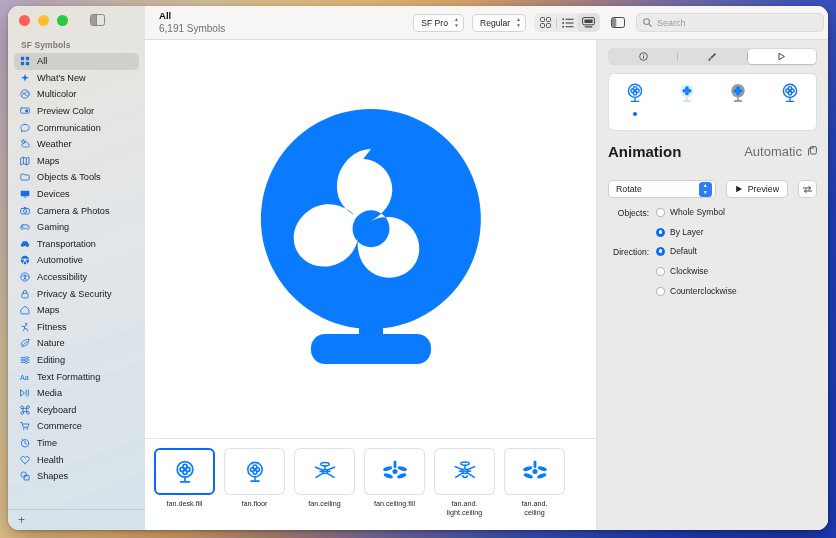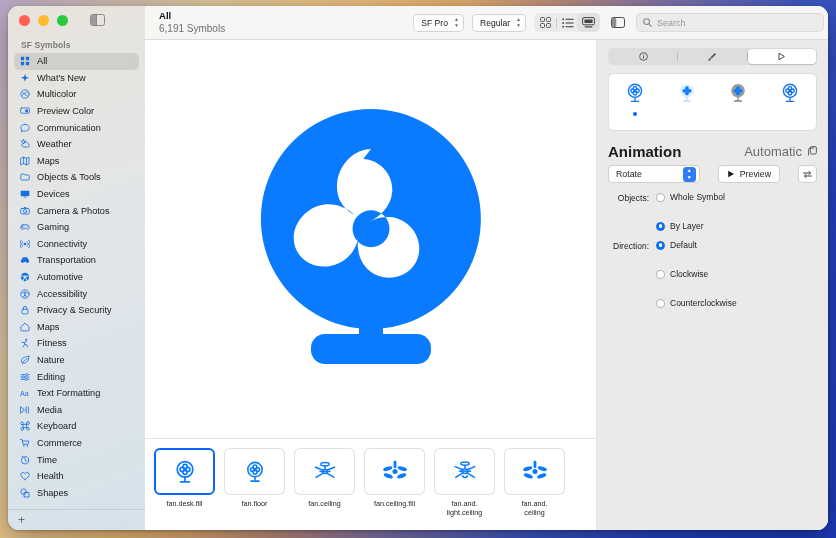--- a/index.html
+++ b/index.html
@@ -160,21 +160,21 @@
     display: flex; align-items: flex-start; justify-content: space-around;
     padding-top: 8px;
   }
   .mode { width: 44px; display:flex; flex-direction:column; align-items:center; }
   .mode .dotind { width: 4px; height: 4px; border-radius: 50%; background: #0a66ff; margin-top: 6px; }
   .mode .dotind.off { background: transparent; }
   #anim-head { margin-top: 12px; display: flex; align-items: center; }
   #anim-head .h { font-weight: 700; font-size: 15px; }
   #anim-head .auto { margin-left: auto; color: #6d6d6d; font-size: 13px; }
   #anim-head .copy { margin-left: 6px; color: #4f4f4f; }
-  #anim-row { margin-top: 5px; display: flex; align-items: center; gap: 18px; }
+  #anim-row { margin-top: 20px; display: flex; align-items: center; gap: 10px; }
   #anim-select {
     flex: 1; height: 18px; background: #fefefe;
     border: .5px solid rgba(0,0,0,.18); border-radius: 5px;
     display: flex; align-items: center; padding: 0 3px 0 7px; font-size: 8.8px;
   }
   #anim-select .arrows {
     margin-left: auto; width: 13px; height: 15px; border-radius: 3.5px;
     background: #2f7cf6; color: #fff; font-size: 5px; line-height: 5.5px;
     display: flex; flex-direction: column; align-items: center; justify-content: center; gap: 1px;
   }
@@ -183,21 +183,21 @@
     border: .5px solid rgba(0,0,0,.18);
     display: flex; align-items: center; gap: 5px; padding: 0 8px; font-size: 8.8px;
   }
   #loop-btn {
     width: 19px; height: 18px; border-radius: 5px; background: #fefefe;
     border: .5px solid rgba(0,0,0,.18);
     display: flex; align-items: center; justify-content: center; color:#333;
   }
   .radio-group { margin-top: 9px; display: flex; }
   .radio-group .glabel { width: 48px; text-align: right; padding-right: 7px; font-size: 8.5px; color: #1c1c1c; padding-top: 1px; }
-  .radio-group .opts { display: flex; flex-direction: column; gap: 19px; }
+  .radio-group .opts { display: flex; flex-direction: column; gap: 10px; }
   .radio { display: flex; align-items: center; gap: 5px; font-size: 8.5px; }
   .rd {
     width: 9px; height: 9px; border-radius: 50%;
     background: #fdfdfd; border: .5px solid rgba(0,0,0,.28);
     flex: 0 0 9px; display:flex; align-items:center; justify-content:center;
   }
   .rd.on { background: #0a6cf1; border-color: #0a6cf1; }
   .rd.on::after { content:""; width:3.2px; height:3.2px; border-radius:50%; background:#fff; }
 </style>
 </head>
@@ -307,30 +307,20 @@
         </div>
         <div class="side-item">
           <span class="side-ico">
             <svg width="10" height="10" viewBox="0 0 12 12">
               <path d="M3.5 3.4 H8.5 C10.2 3.4 11.2 5 11.2 6.6 C11.2 8 10.3 8.8 9.4 8.8 C8.2 8.8 7.8 7.5 6 7.5 C4.2 7.5 3.8 8.8 2.6 8.8 C1.7 8.8 .8 8 .8 6.6 C.8 5 1.8 3.4 3.5 3.4 Z" fill="none" stroke="#1a6fe0" stroke-width="1" stroke-linecap="round" stroke-linejoin="round"></path>
               <path d="M2.8 5.2 V6.6 M2.1 5.9 H3.5" fill="none" stroke="#1a6fe0" stroke-width="1" stroke-linecap="round" stroke-linejoin="round"></path>
               <circle cx="8.8" cy="5.8" r=".7" fill="#1a6fe0"></circle>
             </svg>
           </span>
           <span>Gaming</span>
-        </div>
-        <div class="side-item">
-          <span class="side-ico">
-            <svg width="10" height="10" viewBox="0 0 12 12">
-              <circle cx="6" cy="6" r="1.5" fill="#1a6fe0"></circle>
-              <path d="M3.3 3.3 C1.8 4.8 1.8 7.2 3.3 8.7 M8.7 3.3 C10.2 4.8 10.2 7.2 8.7 8.7" fill="none" stroke="#1a6fe0" stroke-width="1" stroke-linecap="round" stroke-linejoin="round"></path>
-              <path d="M1.4 1.5 C-.6 3.8 -.6 8.2 1.4 10.5 M10.6 1.5 C12.6 3.8 12.6 8.2 10.6 10.5" fill="none" stroke="#1a6fe0" stroke-width="1" stroke-linecap="round" stroke-linejoin="round"></path>
-            </svg>
-          </span>
-          <span>Connectivity</span>
         </div>
         <div class="side-item">
           <span class="side-ico">
             <svg width="10" height="10" viewBox="0 0 12 12">
               <path d="M1 7.4 C1 6.4 1.6 5.8 2 5.5 L2.9 3.6 C3.1 3.1 3.6 2.8 4.1 2.8 H7.9 C8.4 2.8 8.9 3.1 9.1 3.6 L10 5.5 C10.4 5.8 11 6.4 11 7.4 V8.4 H1 Z" fill="#1a6fe0"></path>
               <circle cx="3.1" cy="8.6" r="1.1" fill="#1a6fe0"></circle>
               <circle cx="8.9" cy="8.6" r="1.1" fill="#1a6fe0"></circle>
             </svg>
           </span>
           <span>Transportation</span>

